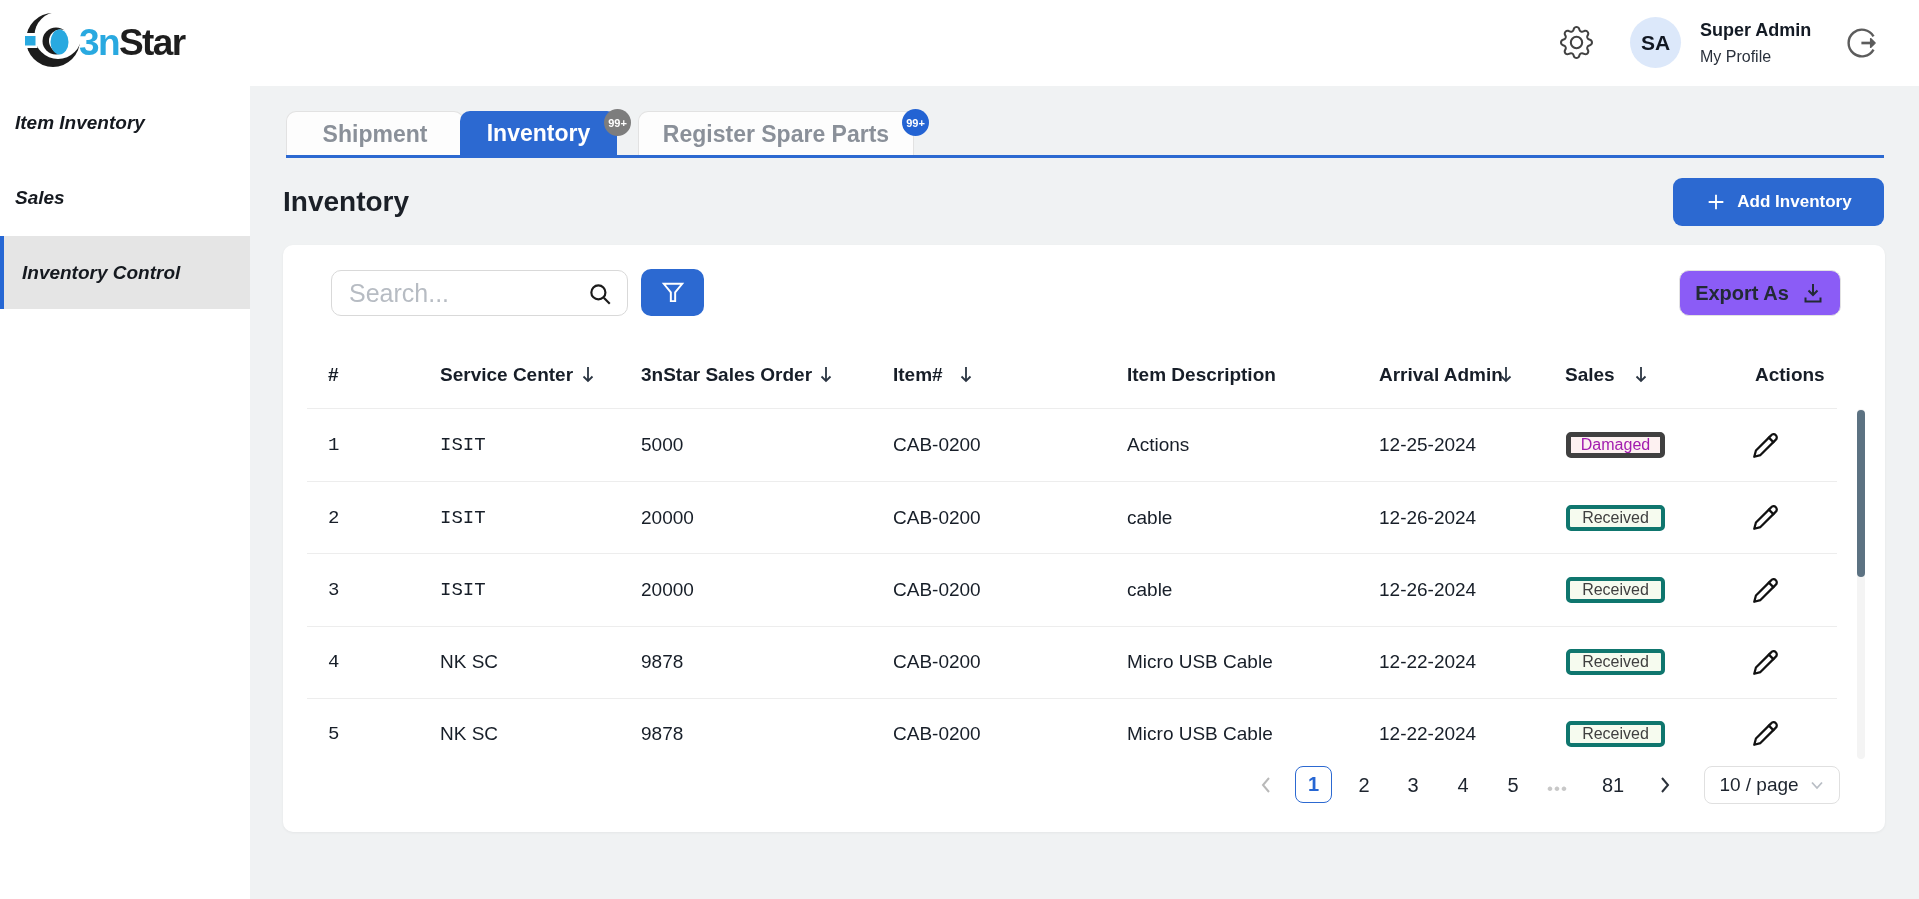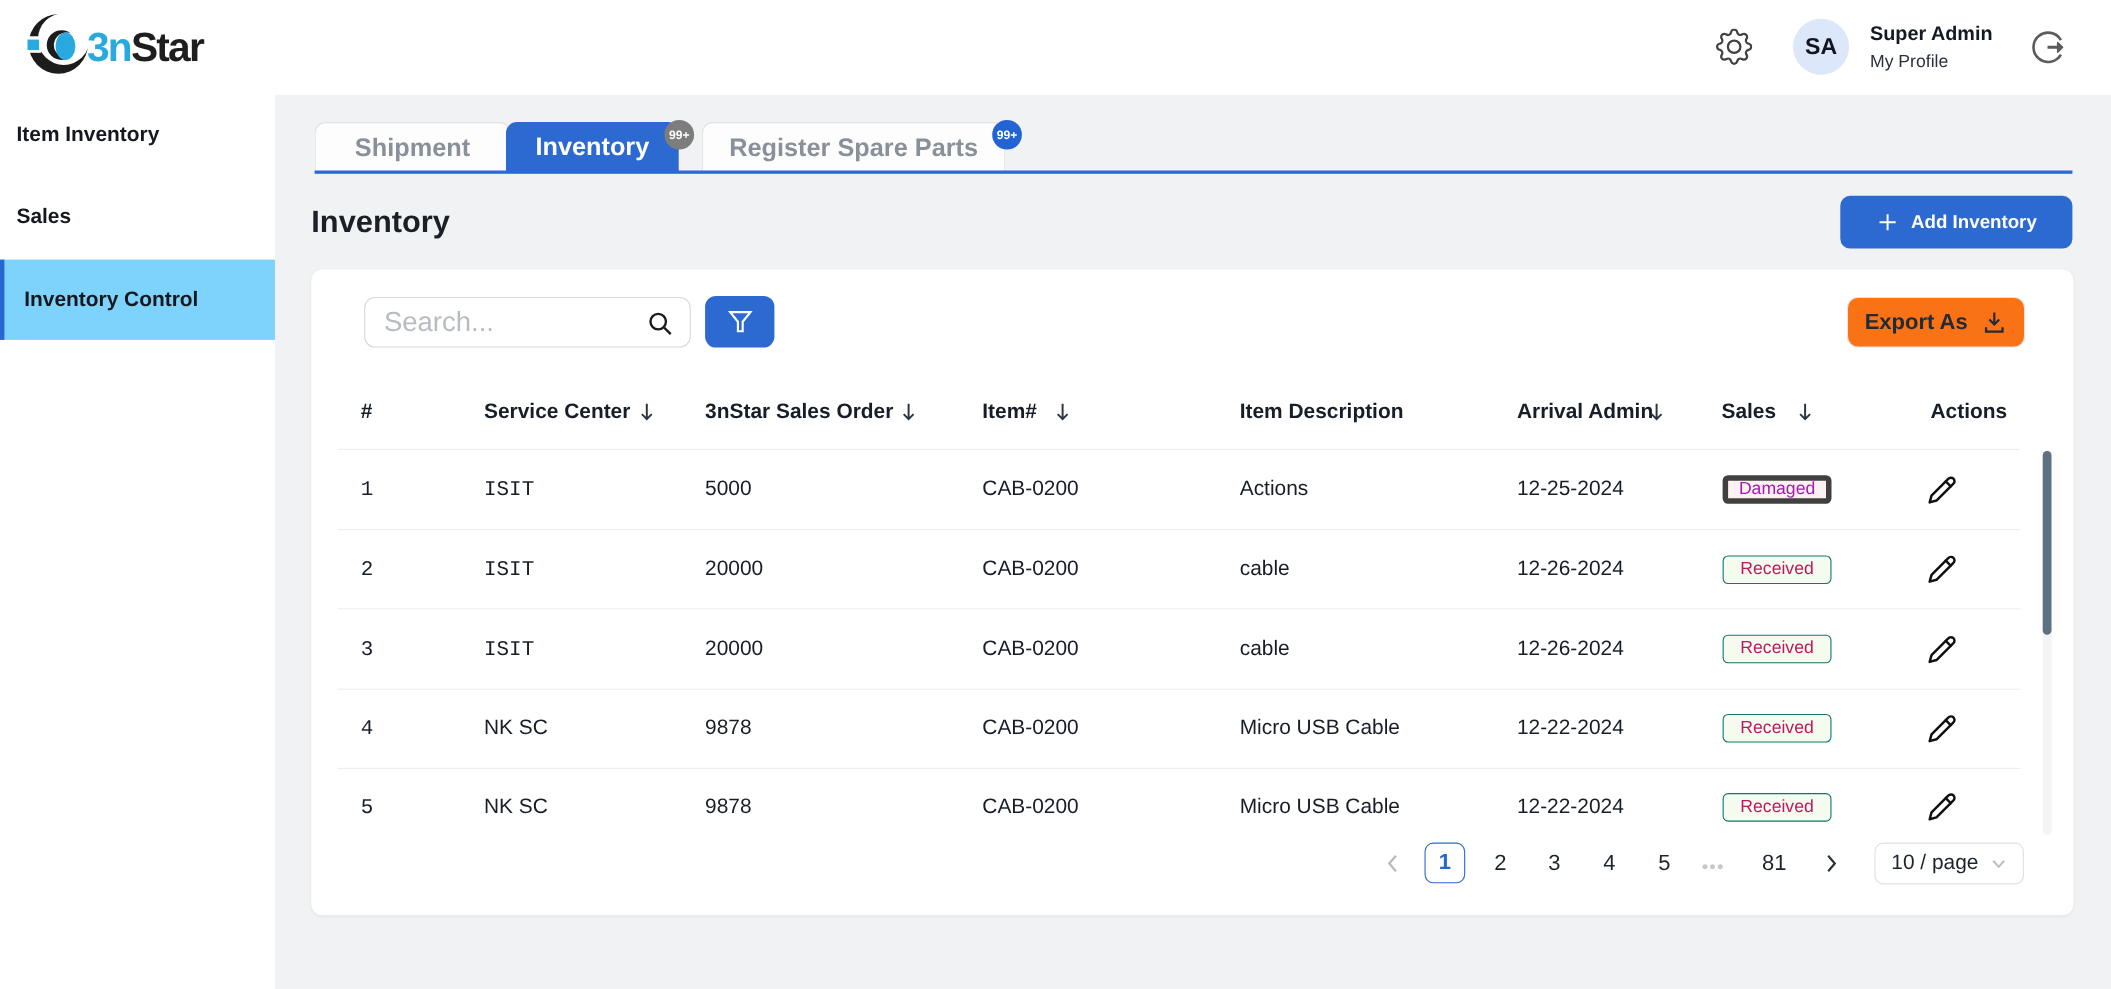--- a/index.html
+++ b/index.html
@@ -14,22 +14,22 @@
 #avatar { position:absolute; left:1630px; top:17px; width:51px; height:51px; border-radius:50%;
   background:#dce8fa; display:flex; align-items:center; justify-content:center;
   font-weight:bold; font-size:21px; color:#111722; }
 #uname { position:absolute; left:1700px; top:20px; font-weight:bold; font-size:18px; color:#131a24; }
 #uprof { position:absolute; left:1700px; top:48px; font-size:16px; color:#2a313c; }
 #logout { position:absolute; left:1847px; top:27px; }
 
 
 #sidebar { position:absolute; left:0; top:86px; width:250px; height:813px; background:#fff; z-index:4; }
 .nav { position:absolute; left:0; width:250px; height:73px; display:flex; align-items:center;
-  padding-left:15px; font-weight:bold; font-size:19px; color:#15191f; }
-.nav.active { background:#7dd3fc; border-left:4px solid #2667d4; padding-left:18px; }
+  padding-left:15px; font-weight:bold; font-size:19px; color:#15191f;font-style:italic; }
+.nav.active { background:#e5e5e5; border-left:4px solid #2667d4; padding-left:18px; }
 
 
 #content { position:absolute; left:250px; top:86px; width:1669px; height:813px; background:#f0f2f3; }
 
 
 .tab { position:absolute; top:25px; height:45px; border-radius:10px 10px 0 0;
   display:flex; align-items:center; justify-content:center; font-weight:bold; font-size:23px; }
 .tab.plain { background:#fdfdfd; border:1px solid #e2e2e2; border-bottom:none; color:#8a9099; }
 .tab.sel { background:#2c69d1; color:#fff; }
 #tabline { position:absolute; left:36px; top:69px; width:1598px; height:3px; background:#2c69d1; }
@@ -45,31 +45,31 @@
 
 #card { position:absolute; left:33px; top:159px; width:1602px; height:587px; background:#fff;
   border-radius:10px; box-shadow:0 1px 3px rgba(0,0,0,.05); }
 #search { position:absolute; left:48px; top:25px; width:297px; height:46px; border:1.5px solid #d9d9d9;
   border-radius:10px; display:flex; align-items:center; padding-left:17px;
   color:#b7bcc3; font-size:25px; }
 #filterbtn { position:absolute; left:358px; top:24px; width:63px; height:47px; background:#2c69d1;
   border-radius:10px; display:flex; align-items:center; justify-content:center; }
 #exportbtn { position:absolute; left:1396px; top:25px; width:162px; height:46px; border:1.5px solid #e2e2e2;
   border-radius:10px; display:flex; align-items:center; justify-content:center; gap:12px;
-  font-weight:bold; font-size:20px; color:#222a35; background:#f97316; }
+  font-weight:bold; font-size:20px; color:#222a35; background:#8b5cf6; }
 
 
 .th { position:absolute; font-weight:bold; font-size:19px; color:#171e28; white-space:nowrap; }
 .td { position:absolute; font-size:19px; color:#171e28; white-space:nowrap; }
 .mono { font-family:"Liberation Mono", monospace; font-size:19px; }
 .rowline { position:absolute; left:24px; width:1530px; height:1px; background:#ededed; }
 .pill { position:absolute; width:99px; height:26px; border-radius:5px; display:flex; align-items:center;
   justify-content:center; font-size:16px; }
 .pill.red { background:#fdf1f1; border:5px solid #404040; color:#a21caf; }
-.pill.green { background:#f6fbef; border:1px solid #0f766e; color:#be185d; }
+.pill.green { background:#f6fbef; border:4px solid #0f766e; color:#404040; }
 .pencil { position:absolute; }
 
 
 #sbtrack { position:absolute; left:1574px; top:164px; width:8px; height:350px; background:#f4f4f4; border-radius:4px; }
 #sbthumb { position:absolute; left:1574px; top:165px; width:8px; height:167px; background:#5c7282; border-radius:4px; }
 
 
 .pgnum { position:absolute; top:529px; font-size:20px; color:#1d242e; }
 #pg1 { position:absolute; left:1012px; top:521px; width:37px; height:37px; border:1.5px solid #2c69d1;
   border-radius:8px; color:#2666d3; font-weight:bold; display:flex; align-items:center; justify-content:center; font-size:20px; }

